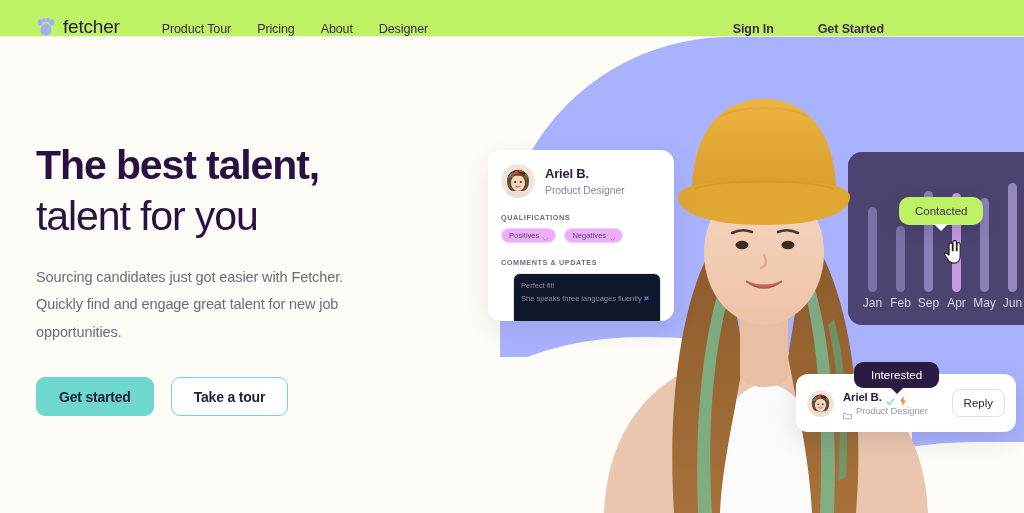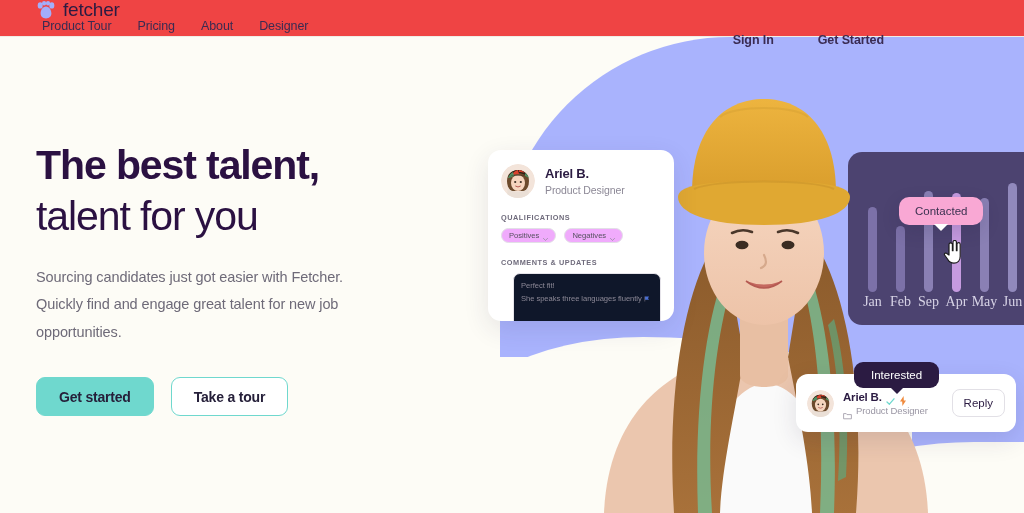--- a/index.html
+++ b/index.html
@@ -11,25 +11,24 @@
     font-family:"Liberation Sans", sans-serif;
     color:#2B1B42;
     -webkit-font-smoothing:antialiased;
   }
 
   .page { position:relative; width:1024px; height:513px; overflow:hidden; background:#FDFCF6; }
 
   
   .nav {
     position:absolute; top:0; left:0; width:1024px; height:37px;
-    display:flex; align-items:flex-start;
-    background:#ef4444;
+    display:flex; align-items:flex-end;
+    background:#bef264;
     border-bottom:1px solid #EFEDE6;
     z-index:60;
-    flex-direction:column;
   }
   .brand { display:flex; align-items:center; gap:7px; margin-left:36px; }
   .paw { width:20px; height:18px; position:relative; flex:none; }
   .brand-name {
     font-size:19px; font-weight:400; letter-spacing:-0.2px; color:#2B1B42;
     line-height:1;
   }
   .nav-links { display:flex; align-items:center; gap:26px; margin-left:42px; }
   .nav-link {
     font-size:12.5px; color:#3A2B52; letter-spacing:-0.1px; cursor:pointer;
@@ -93,26 +92,26 @@
   .panel-dark {
     position:absolute; left:386px; top:115px; width:200px; height:173px;
     background:#4C4370; border-radius:14px;
   }
   .bars { position:absolute; left:8px; top:22px; width:184px; height:118px; }
   .bar-col {
     position:absolute; bottom:0; width:9px; border-radius:5px;
   }
   .bar-label {
     position:absolute; bottom:-18px; left:50%; transform:translateX(-50%);
-    font-size:14px; color:#D7D3E6; white-space:nowrap;font-family:Liberation Serif, serif;
+    font-size:12px; color:#D7D3E6; white-space:nowrap;
   }
   .bar-slot { position:absolute; bottom:0; width:9px; height:118px; }
   .tooltip-light {
     position:absolute; left:437px; top:160px;
-    background:#f9a8d4; border-radius:10px;
+    background:#bef264; border-radius:10px;
     padding:8px 16px; font-size:11.5px; color:#3A3150;
     box-shadow:0 6px 18px rgba(40,30,70,0.16);
     white-space:nowrap; z-index:6;
   }
   .tooltip-light::after {
     content:""; position:absolute; left:50%; bottom:-6px; transform:translateX(-50%);
     width:0; height:0; border-left:7px solid transparent; border-right:7px solid transparent;
     border-top:7px solid #FFFFFF;
   }
   .cursor-hand { position:absolute; left:481px; top:203px; width:20px; height:24px; z-index:7; }

